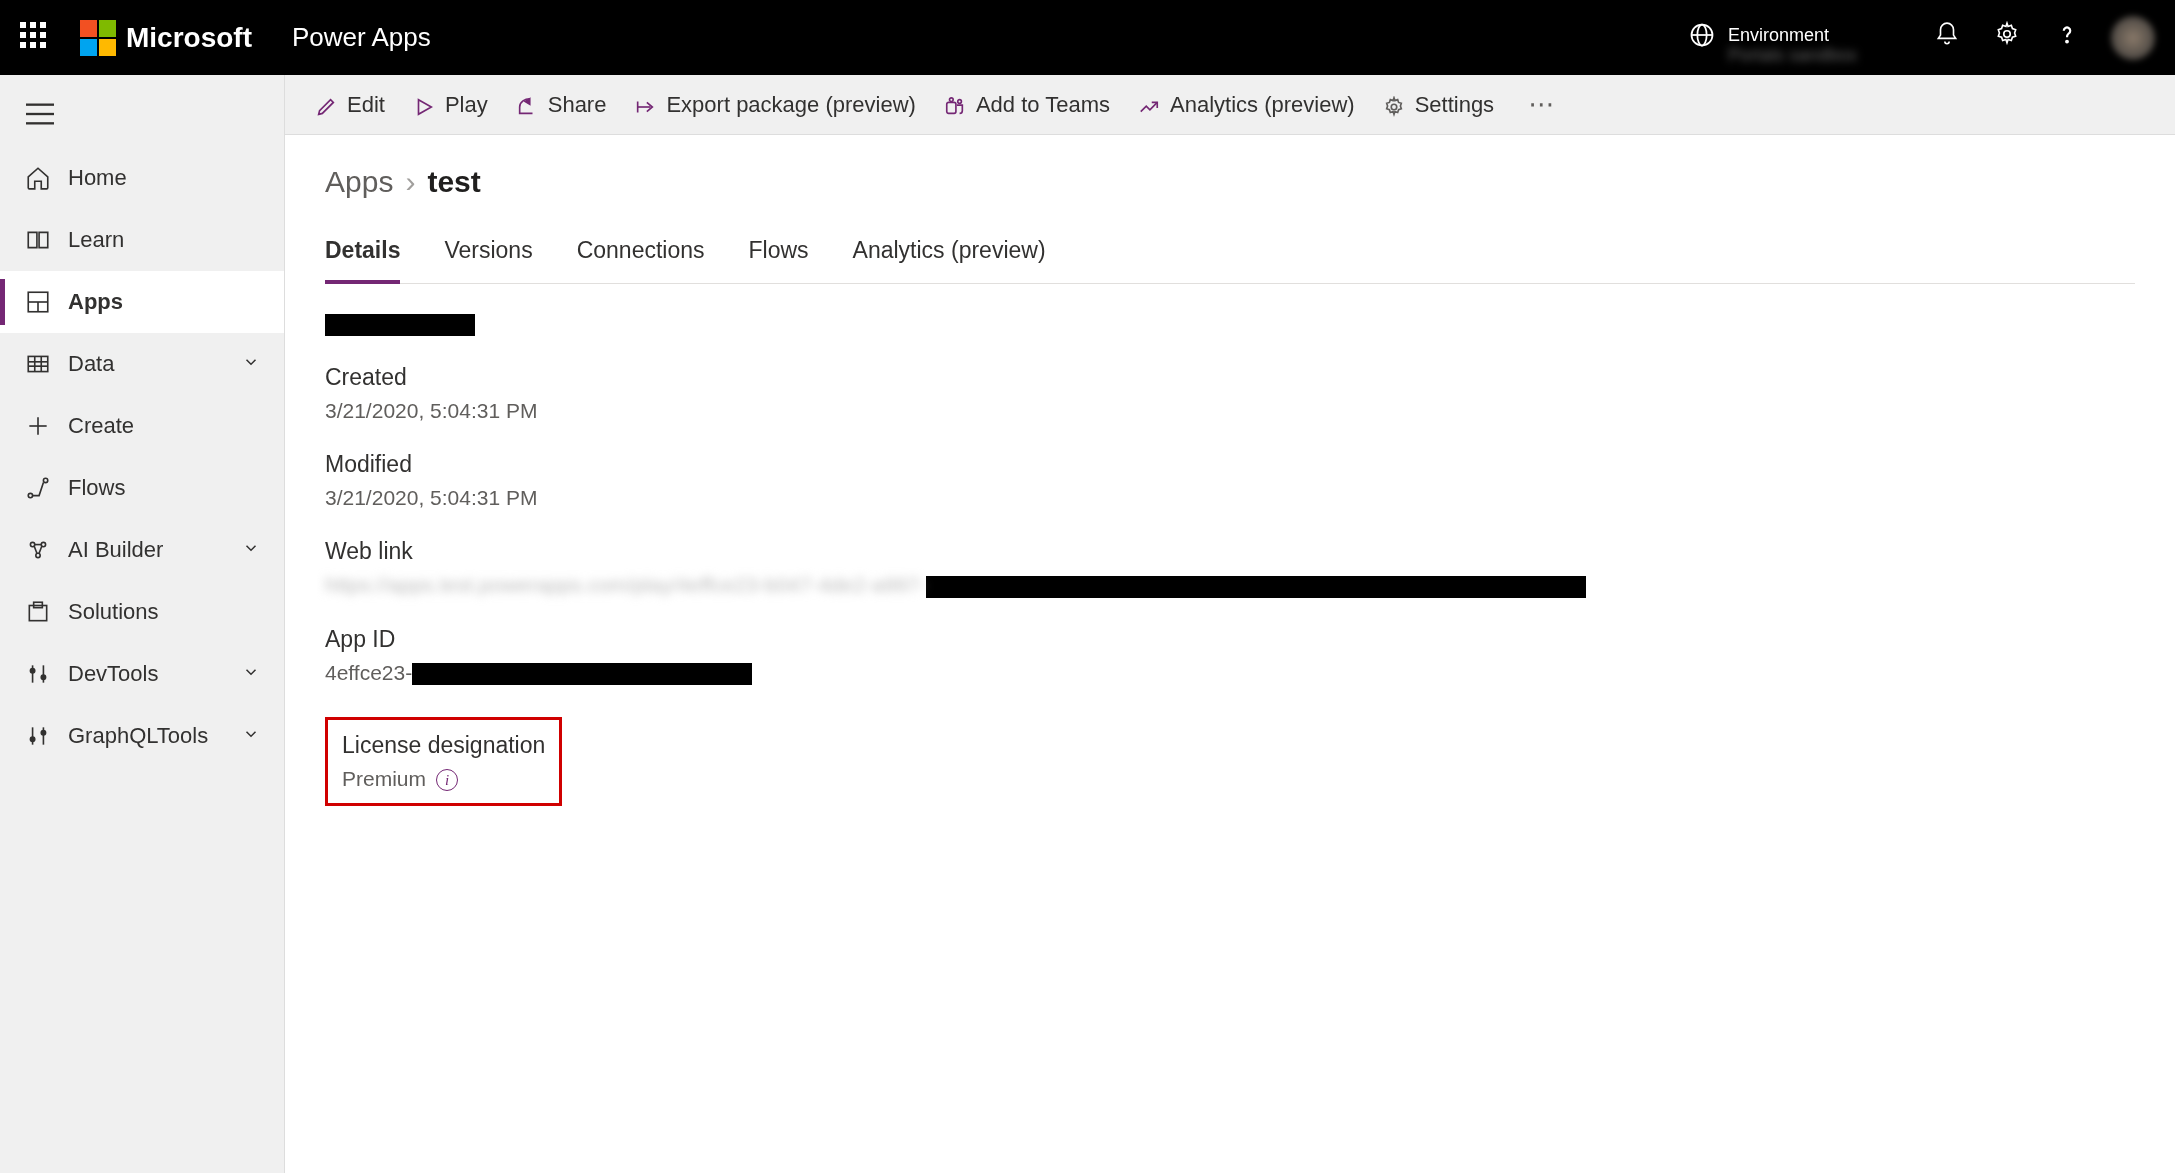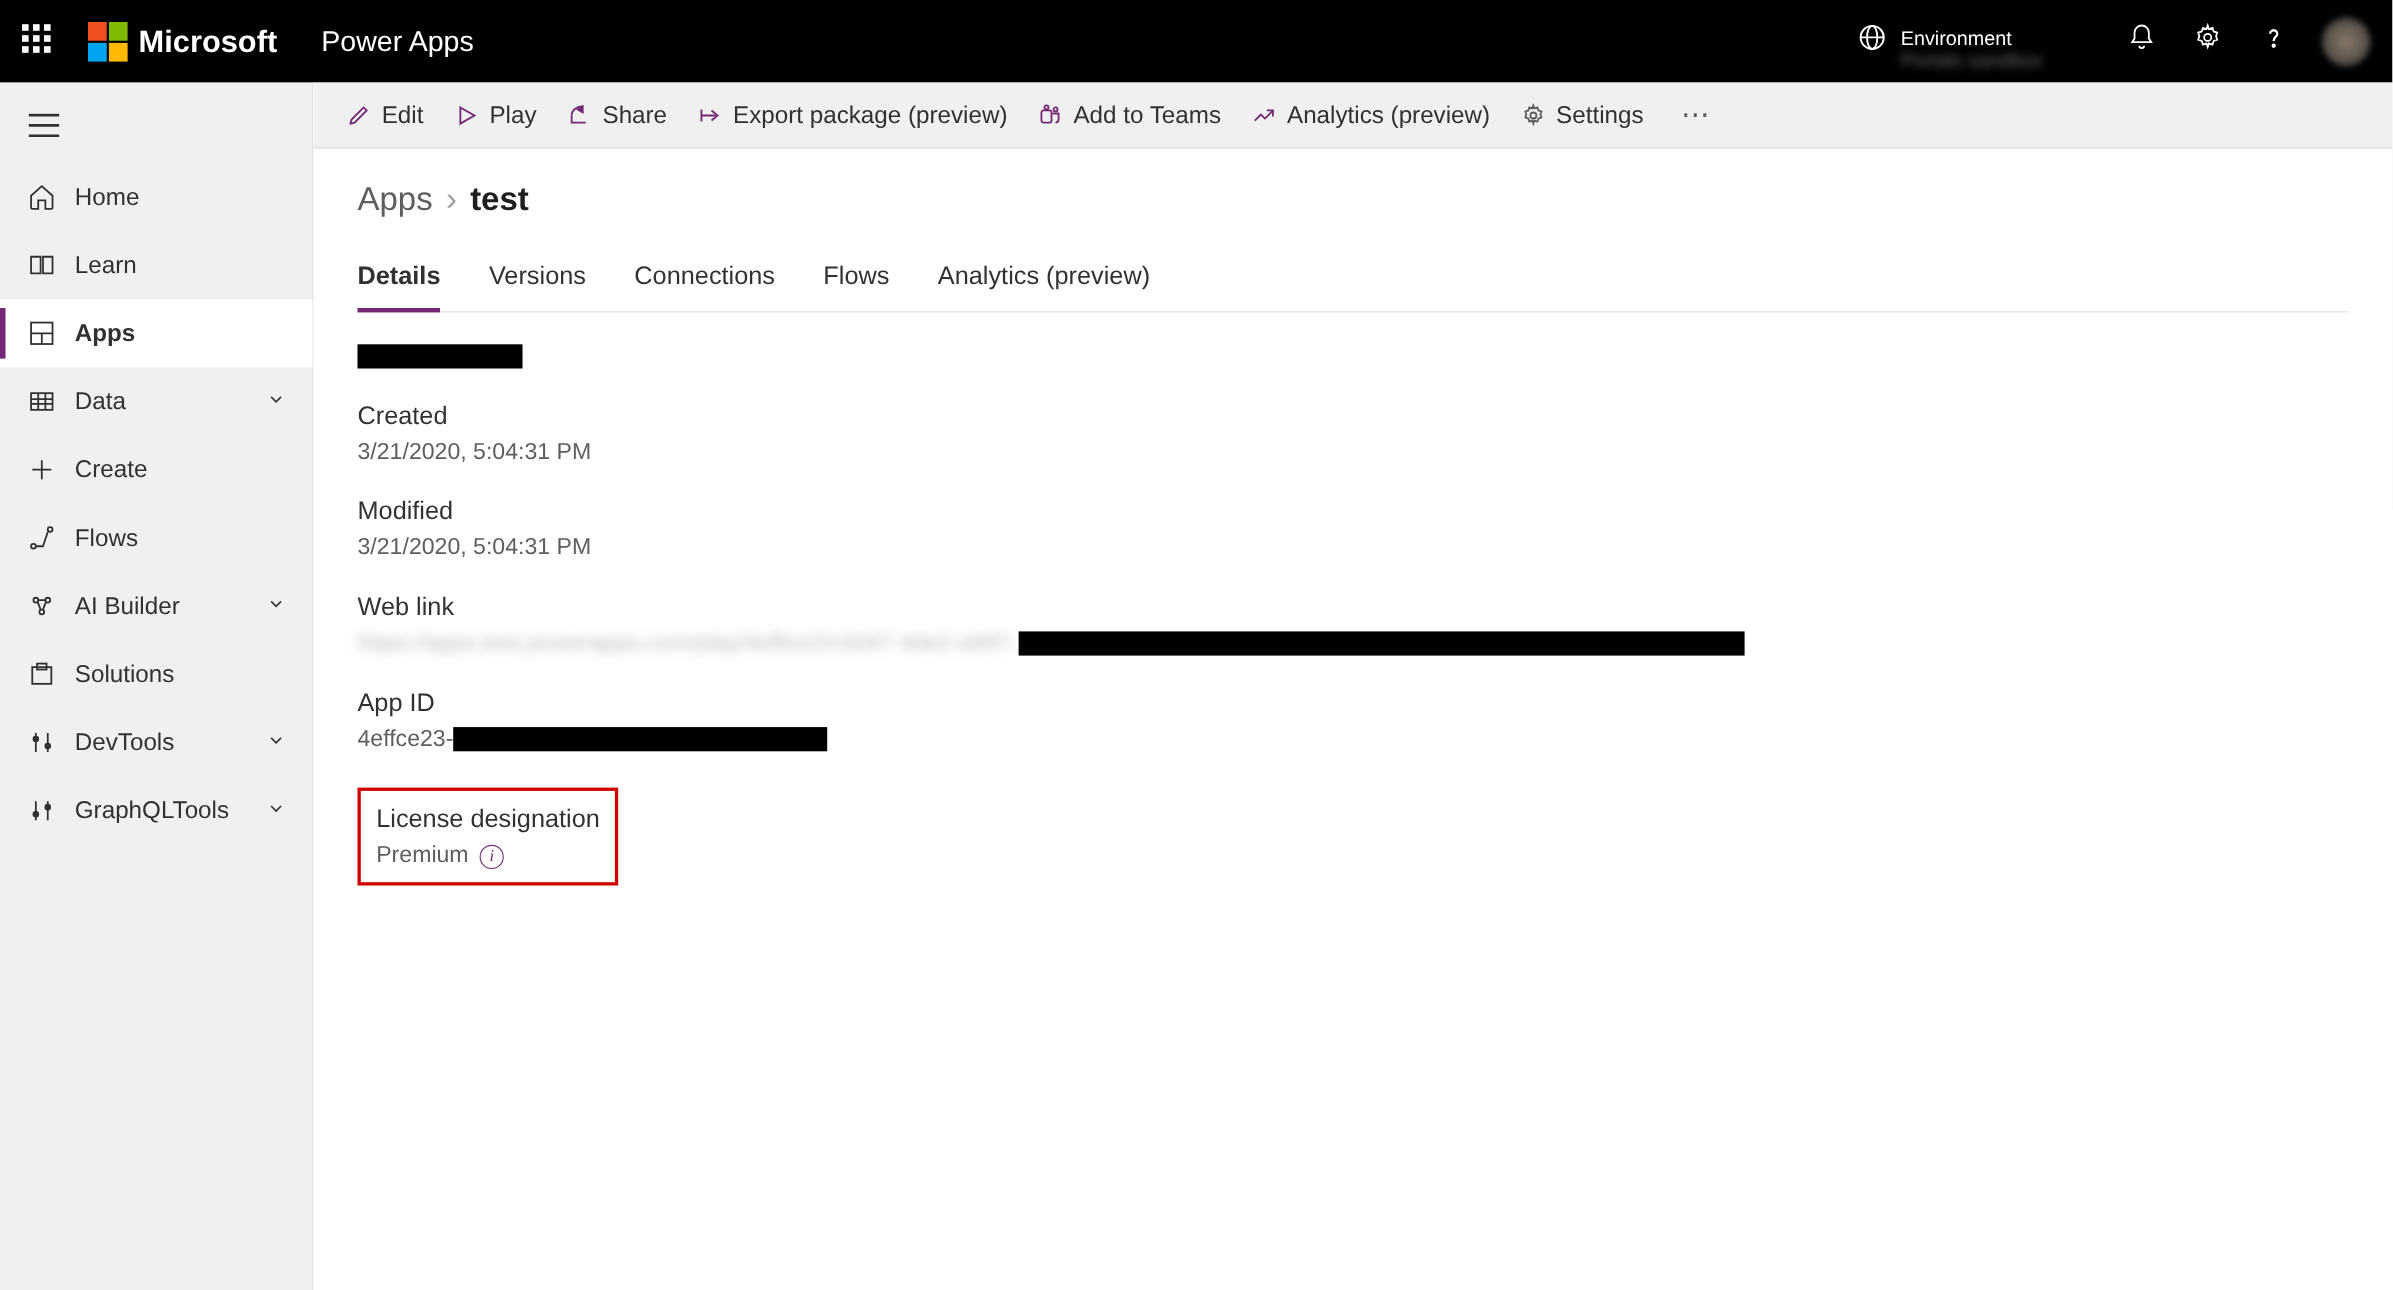--- a/index.html
+++ b/index.html
@@ -38,21 +38,21 @@
   .nav-item.active { background: #fff; font-weight: 600; position: relative; }
   .nav-item.active::before { content:''; position:absolute; left:0; top:8px; bottom:8px; width:5px; background:#742774; }
   .nav-icon { width: 28px; display:flex; justify-content:center; }
   .nav-icon svg { width: 26px; height: 26px; stroke: #323130; fill: none; stroke-width: 1.5; }
   .chevron { margin-left: auto; }
   .chevron svg { width:18px; height:18px; stroke:#323130; fill:none; stroke-width:2; }
 
   
   .main { flex:1; display:flex; flex-direction:column; background:#fff; }
   .cmdbar { height: 60px; background:#f0f0f0; border-bottom:1px solid #ddd; display:flex; align-items:center; padding: 0 30px; gap: 28px; }
-  .cmd { display:flex; align-items:center; gap:10px; color:#323130; font-size:22px; cursor:pointer; }
+  .cmd { display:flex; align-items:flex-end; gap:10px; color:#323130; font-size:22px; cursor:pointer; }
   .cmd svg { width:22px; height:22px; stroke:#605e5c; fill:none; stroke-width:1.8; }
   .cmd.purple svg { stroke:#742774; }
   .more { font-size: 26px; color:#605e5c; cursor:pointer; letter-spacing: 3px; padding: 0 6px; }
 
   .content { padding: 30px 40px; flex:1; overflow:auto; }
   .crumb { font-size: 30px; color:#605e5c; display:flex; align-items:center; gap:12px; margin-bottom: 30px; }
   .crumb .current { font-weight:700; color:#201f1e; }
   .crumb .sep { color:#a19f9d; }
 
   .tabs { display:flex; gap:44px; border-bottom:1px solid #e1dfdd; margin-bottom: 28px; }

